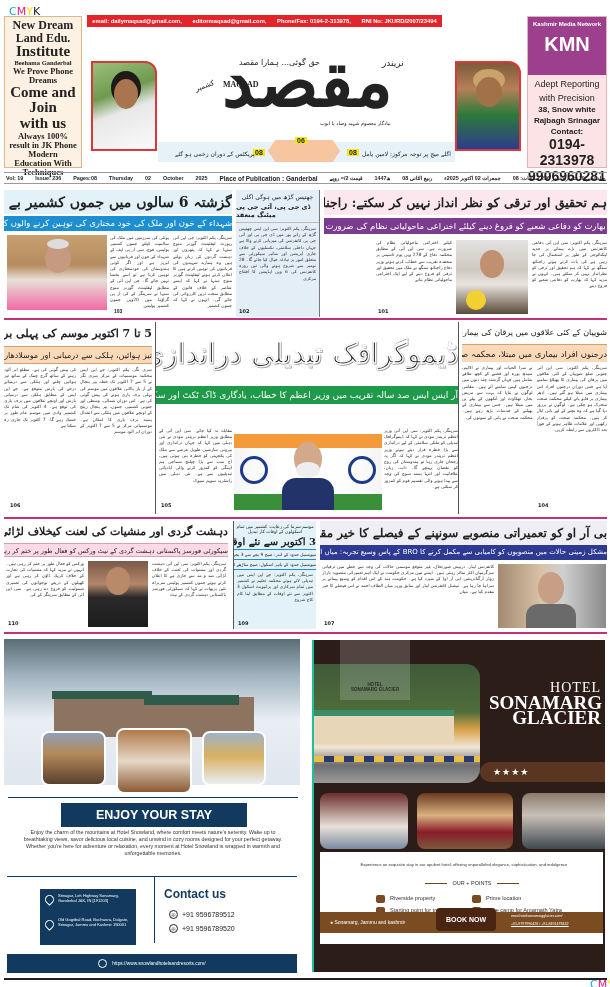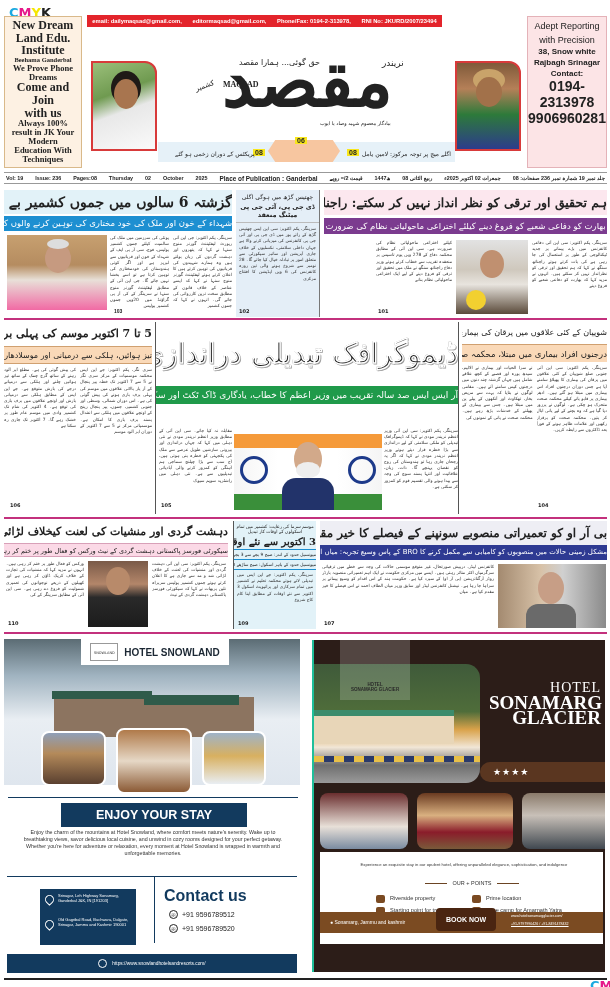--- a/index.html
+++ b/index.html
@@ -1,24 +1,24 @@
 <!DOCTYPE html>
 <html><head>
 <meta charset="utf-8">
 <style>
 *{box-sizing:border-box;margin:0;padding:0}
 body{width:610px;height:987px;background:#fff;font-family:"DejaVu Sans",sans-serif;position:relative;overflow:hidden;color:#222}
 .abs{position:absolute}
-.cmyk{font-size:13px;font-weight:bold;letter-spacing:0}
+.cmyk{font-size:11px;font-weight:normal;letter-spacing:0}
 .cmyk .c{color:#1aa9e0}.cmyk .m{color:#e6198a}.cmyk .y{color:#f5e600}.cmyk .k{color:#222}
 
 
 #ad-left{left:4px;top:16px;width:78px;height:152px;background:#fdf1e3;border:1px solid #d9b98a;text-align:center;font-family:"Liberation Serif",serif;font-weight:bold;color:#222;padding:2px 1px;line-height:1.05}
 #ad-left .l2{font-size:12px}
-#ad-left .l3{font-size:12px}
+#ad-left .l3{font-size:15px}
 #ad-left .l4{font-size:6.5px}
 #ad-left .l5{font-size:8.5px}
 
 
 #topstrip{left:87px;top:15px;width:355px;height:12px;background:#e3242b;color:#fff;font-size:5.8px;font-family:"Liberation Sans",sans-serif;font-weight:bold;display:flex;justify-content:space-around;align-items:center;white-space:nowrap}
 
 
 .photo{border:2px solid #d83a3a;border-radius:0 12px 0 0;overflow:hidden}
 #photo-left{left:91px;top:61px;width:66px;height:90px;background:linear-gradient(160deg,#9bbf7a 0%,#6f9a50 35%,#e8e8e8 55%,#fafafa 100%)}
 #photo-right{left:455px;top:61px;width:66px;height:90px;background:linear-gradient(180deg,#7f5a3a 0%,#b58058 30%,#2d7a3a 60%,#2c3c8c 100%)}
@@ -104,21 +104,21 @@
 #snow-title .t{font-family:"Liberation Sans",sans-serif;font-weight:bold;font-size:10px;color:#1b2733}
 #snow-logo{width:28px;height:18px;border:1px solid #999;font-size:3.5px;text-align:center;line-height:18px;color:#333}
 .bldg{position:absolute;background:#7b6553}
 .thumb{position:absolute;border:2px solid #fff;border-radius:8px;overflow:hidden}
 #enjoy{position:absolute;left:57px;top:167px;width:186px;height:24px;background:#123a5e;color:#fff;font-family:"Liberation Sans",sans-serif;font-weight:bold;font-size:12.5px;text-align:center;line-height:24px}
 #snow-desc{position:absolute;left:14px;top:193px;width:270px;font-family:"Liberation Sans",sans-serif;font-size:5.3px;text-align:center;line-height:7px;color:#333}
 #snow-hr{position:absolute;left:3px;top:240px;width:290px;height:1px;background:#123a5e}
 #snow-vr{position:absolute;left:150px;top:241px;width:1px;height:66px;background:#123a5e}
 #snow-addr{position:absolute;left:36px;top:253px;width:96px;height:56px;background:#123a5e;color:#fff;font-family:"Liberation Sans",sans-serif;font-size:4px;padding:4px 4px 4px 18px;line-height:5px}
 #snow-addr .pin{position:absolute;left:5px;width:9px;height:9px;border:1px solid #fff;border-radius:50% 50% 50% 0;transform:rotate(-45deg)}
-#snow-contact{position:absolute;left:160px;top:251px;font-family:"Liberation Sans",sans-serif;font-weight:bold;font-size:16px;color:#123a5e}
+#snow-contact{position:absolute;left:160px;top:251px;font-family:"Liberation Sans",sans-serif;font-weight:bold;font-size:12px;color:#123a5e}
 .phone{position:absolute;left:165px;font-family:"Liberation Sans",sans-serif;font-size:7px;color:#222;display:flex;align-items:center;gap:4px}
 .phone .ic{width:9px;height:9px;border:1px solid #222;border-radius:50%;font-size:5px;text-align:center;line-height:8px}
 #snow-url{position:absolute;left:3px;top:318px;width:290px;height:19px;background:#123a5e;color:#fff;font-family:"Liberation Sans",sans-serif;font-size:4.8px;display:flex;align-items:center;justify-content:center;gap:5px}
 #snow-url .globe{width:9px;height:9px;border:1px solid #fff;border-radius:50%}
 
 
 #sona{left:312px;top:640px;width:293px;height:332px;background:#2c1d18;overflow:hidden;border-left:2px solid #1fbf9a}
 #sona-main{position:absolute;left:0;top:24px;width:166px;height:119px;border-radius:0 14px 14px 0;overflow:hidden;background:linear-gradient(180deg,#3f5a3a 0%,#4f6d3a 40%,#d9a24a 55%,#f1e6d6 70%,#6e6e6e 85%,#9a9a9a 100%)}
 #sona-ghost{position:absolute;left:26px;top:0;width:70px;height:60px;background:rgba(255,255,255,0.18)}
 #sona-mlabel{position:absolute;left:26px;top:42px;width:70px;text-align:center;font-family:"Liberation Sans",sans-serif;font-weight:bold;font-size:4.5px;color:#2a2a2a;line-height:5px}
@@ -152,21 +152,21 @@
 <div id="ad-left" class="abs">
   <div class="l2">New Dream</div>
   <div class="l2">Land Edu.</div>
   <div class="l3">Institute</div>
   <div class="l4">Beehama Ganderbal</div>
   <div class="l5">We Prove Phone</div>
   <div class="l5">Dreams</div>
   <div class="l3">Come  and Join</div>
   <div class="l3">with us</div>
   <div class="l5">Always 100%</div>
-  <div class="l5">result in JK Your</div>
+  <div class="l5">result in JK Phone</div>
   <div class="l5">Modern</div>
   <div class="l5">Education With</div>
   <div class="l5">Techniques</div>
 </div>
 
 <div id="topstrip" class="abs">
   <span>email: dailymaqsad@gmail.com,</span>
   <span>editormaqsad@gmail.com,</span>
   <span>Phone/Fax: 0194-2-313978,</span>
   <span>RNI No: JKURD/2007/23494</span>
@@ -189,20 +189,24 @@
 
 <div id="strip-teaser" class="abs"></div>
 <div id="teaser-hex" class="abs"></div>
 <span id="t-06" class="abs ybadge">06</span>
 <span id="t-08a" class="abs ybadge">08</span>
 <span id="t-08b" class="abs ybadge">08</span>
 <span id="t-lt" class="abs">پریکٹس کے دوران زخمی ہو گئے</span>
 <span id="t-rt" class="abs">اگلے میچ پر توجہ مرکوز: لامین یامل</span>
 
 <div id="ad-right" class="abs">
+  <div class="kmn-box">
+    <div class="kmn-arc">Kashmir Media Network</div>
+    <div class="kmn">KMN</div>
+  </div>
   <div class="r1">Adept Reporting</div>
   <div class="r1">with Precision</div>
   <div class="r2">38, Snow white</div>
   <div class="r2">Rajbagh Srinagar</div>
   <div class="r2">Contact:</div>
   <div class="r3">0194-2313978</div>
   <div class="r3">9906960281</div>
 </div>
 
 <div id="dateline" class="abs">
@@ -230,21 +234,21 @@
   </div>
   <div id="a1-img" class="img">
     <div class="face" style="left:38px;top:8px;width:26px;height:30px;background:#c69a80"></div>
     <div class="face" style="left:40px;top:4px;width:22px;height:10px;background:#ddd"></div>
   </div>
   <span class="abs ybadge" style="left:108px;top:118px;background:none;font-size:5px">103</span>
 </div>
 
 <div id="a2" class="abs">
   <div style="font-size:6px;text-align:center;direction:rtl;padding-top:3px">چھتیس گڑھ میں ہوگی اگلی</div>
-  <div style="font-size:6.5px;text-align:center;direction:rtl;padding:3px 0;font-weight:bold;border-bottom:1px solid #bbb">ڈی جی پی، آئی جی پی میٹنگ منعقد</div>
+  <div style="font-size:6.5px;text-align:left;direction:rtl;padding:3px 0;font-weight:bold;border-bottom:1px solid #bbb">ڈی جی پی، آئی جی پی میٹنگ منعقد</div>
   <div class="col" style="padding:3px;height:90px">سرینگر، یکم اکتوبر: سی این ایس چھتیس گڑھ کے رائے پور میں ڈی جی پی اور آئی جی پی کانفرنس کی میزبانی کرنے والا ہے جہاں داخلی سلامتی، نکسلیوں کے خلاف جاری آپریشن اور سائبر سیکورٹی سے متعلق امور پر تبادلہ خیال کیا جائے گا۔ 28 نومبر سے شروع ہونے والی تین روزہ کانفرنس کی 6 ویں ایڈیشن کا افتتاح مرکزی</div>
   <span class="abs" style="left:3px;top:118px;font-size:5px;font-weight:bold">102</span>
 </div>
 
 <div id="a3" class="abs">
   <div id="a3-head" class="head-big">ہم تحقیق اور ترقی کو نظر انداز نہیں کر سکتے: راجناتھ سنگھ</div>
   <div id="a3-band" class="band">بھارت کو دفاعی شعبے کو فروغ دینے کیلئے اختراعی ماحولیاتی نظام کی ضرورت</div>
   <div class="cols" style="position:absolute;left:208px;top:50px;width:75px;height:74px">
     <div class="col">سرینگر، یکم اکتوبر: سی این آئی دفاعی کانفرنس میں بڑے پیمانے پر جدید ٹیکنالوجی کے طور پر استعمال کی جا رہی ہے کی بات کرتے ہوئے راجناتھ سنگھ نے کہا کہ ہم تحقیق اور ترقی کو نظرانداز نہیں کر سکتے ہیں۔ انہوں نے مزید کہا کہ بھارت کو دفاعی شعبے کو فروغ دینے</div>
   </div>
@@ -340,24 +344,20 @@
   <span class="abs" style="left:4px;top:99px;font-size:5px;font-weight:bold">107</span>
 </div>
 
 <div class="abs hsep" style="left:4px;top:632px;width:603px"></div>
 
 <div id="snow" class="abs">
   <div id="snow-photo">
     <div class="bldg" style="left:50px;top:58px;width:200px;height:40px;background:#8c7460"></div>
     <div class="bldg" style="left:48px;top:52px;width:100px;height:8px;background:#2f5b4a"></div>
     <div class="bldg" style="left:140px;top:56px;width:95px;height:10px;background:#2f5b4a"></div>
-  </div>
-  <div id="snow-title">
-    <div id="snow-logo">SNOWLAND</div>
-    <span class="t">HOTEL SNOWLAND</span>
   </div>
   <div class="thumb" style="left:37px;top:95px;width:65px;height:55px;background:linear-gradient(180deg,#8f9fb8 0%,#b48a5a 40%,#5a4030 100%)"></div>
   <div class="thumb" style="left:112px;top:92px;width:76px;height:66px;background:linear-gradient(180deg,#b07a4a 0%,#e6d8c6 50%,#8b5a35 100%)"></div>
   <div class="thumb" style="left:198px;top:95px;width:64px;height:55px;background:linear-gradient(180deg,#9fb3c8 0%,#d8b060 45%,#e9eef3 100%)"></div>
   <div class="abs" style="left:4px;top:161px;width:290px;height:1px;background:#123a5e"></div>
   <div id="enjoy">ENJOY YOUR STAY</div>
   <div id="snow-desc">Enjoy the charm of the mountains at Hotel Snowland, where comfort meets nature's serenity. Wake up to breathtaking views, savor delicious local cuisine, and unwind in cozy rooms designed for your perfect getaway. Whether you're here for adventure or relaxation, every moment at Hotel Snowland is wrapped in warmth and unforgettable memories.</div>
   <div id="snow-hr"></div>
   <div id="snow-vr"></div>
   <div id="snow-addr">

